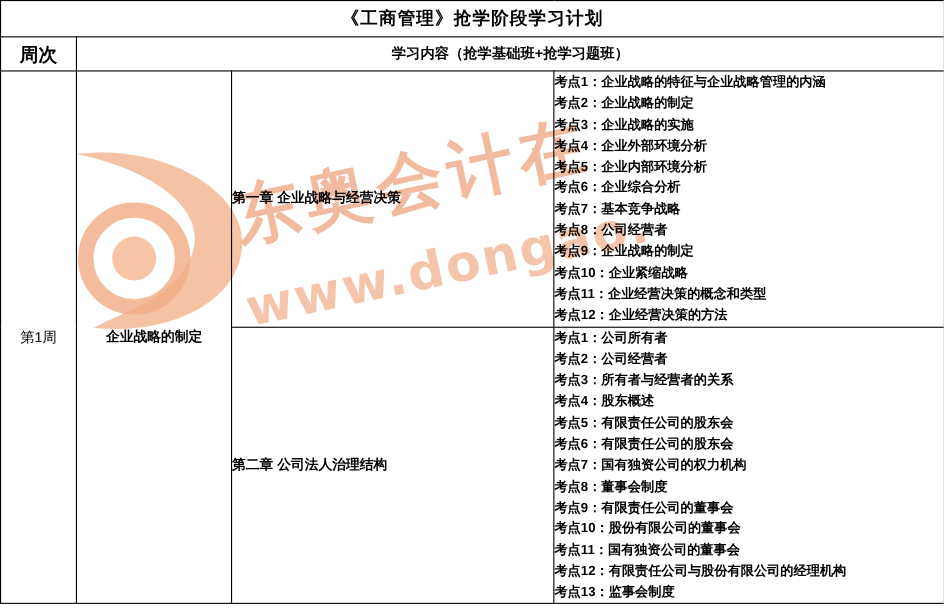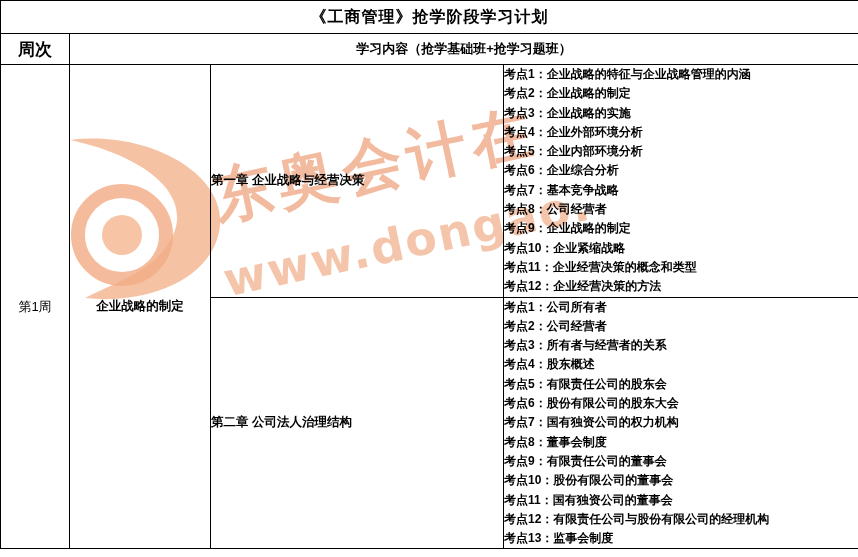--- a/index.html
+++ b/index.html
@@ -178,21 +178,21 @@
       </tr>
 
       <tr>
         <td class="chapter-cell">第二章  公司法人治理结构</td>
         <td class="points-cell">
           <div class="pt-line">考点1：公司所有者</div>
           <div class="pt-line">考点2：公司经营者</div>
           <div class="pt-line">考点3：所有者与经营者的关系</div>
           <div class="pt-line">考点4：股东概述</div>
           <div class="pt-line">考点5：有限责任公司的股东会</div>
-          <div class="pt-line">考点6：股份有限公司的股东大会</div>
+          <div class="pt-line">考点6：有限责任公司的股东会</div>
           <div class="pt-line">考点7：国有独资公司的权力机构</div>
           <div class="pt-line">考点8：董事会制度</div>
           <div class="pt-line">考点9：有限责任公司的董事会</div>
           <div class="pt-line">考点10：股份有限公司的董事会</div>
           <div class="pt-line">考点11：国有独资公司的董事会</div>
           <div class="pt-line">考点12：有限责任公司与股份有限公司的经理机构</div>
           <div class="pt-line">考点13：监事会制度</div>
         </td>
       </tr>
     </tbody>

